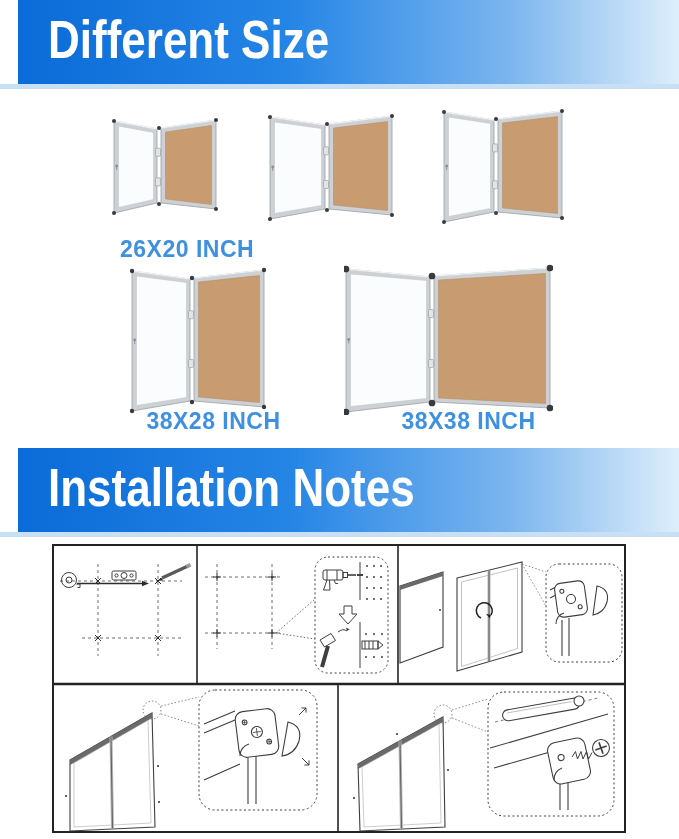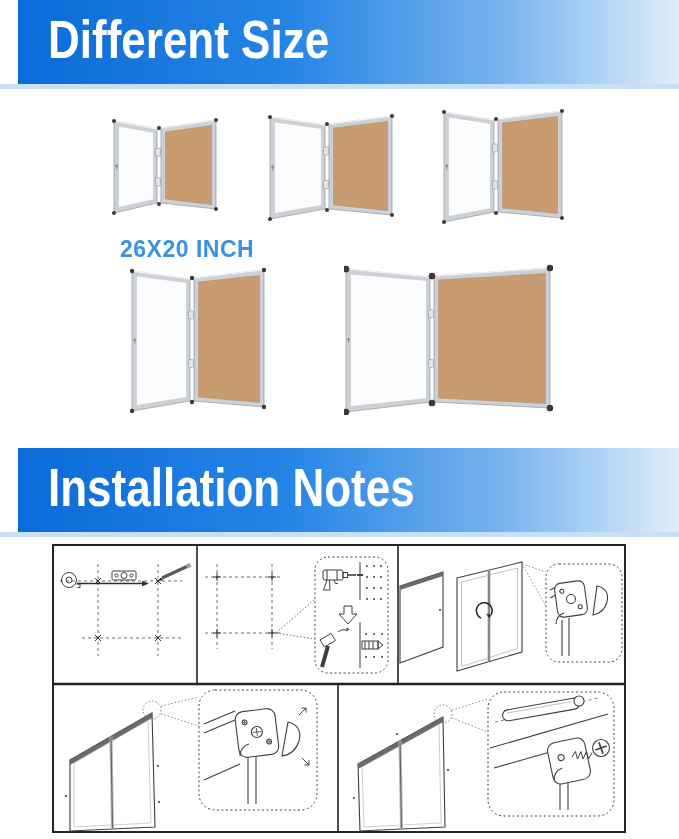--- a/index.html
+++ b/index.html
@@ -105,20 +105,21 @@
         <polygon points="68.5,16 129.5,9.5 129.5,136.5 68.5,131" style="fill:#c89c70;stroke:#b08a5e;stroke-width:0.5"></polygon>
         <rect x="58.5" y="44.72" width="5" height="8" rx="1" fill="#e2e4e6" stroke="#8f959a" stroke-width="0.6"></rect>
         <rect x="58.5" y="93.52000000000001" width="5" height="8" rx="1" fill="#e2e4e6" stroke="#8f959a" stroke-width="0.6"></rect>
         <circle cx="2" cy="5" r="2.192" fill="#3a3a3e"></circle>
         <circle cx="2" cy="145" r="2.192" fill="#3a3a3e"></circle>
         <circle cx="134" cy="4" r="2.192" fill="#3a3a3e"></circle>
         <circle cx="134" cy="141" r="2.192" fill="#3a3a3e"></circle>
         <circle cx="62" cy="12" r="2.192" fill="#3a3a3e"></circle>
         <circle cx="62" cy="136" r="2.192" fill="#3a3a3e"></circle>
       </svg>
+    <figcaption class="size-caption" style="top:142px;transform:translateX(7px)">38X28 INCH</figcaption>
   </figure>
 
   <figure class="board-figure" style="left:344px;top:264px">
     <svg class="board-svg" viewBox="0 0 209 151" width="209" height="151">
         <polygon points="2,5 86,13 86,138 2,148" style="fill:#cdd1d5;stroke:#9ba1a6;stroke-width:0.8"></polygon>
         <line x1="2" y1="5" x2="86" y2="13" stroke="#eef0f2" stroke-width="1.4"></line>
         <polygon points="6.5,10 82.5,16.5 82.5,134.5 6.5,142.5" style="fill:#fbfcfd;stroke:#c2c7cb;stroke-width:0.6"></polygon>
         <circle cx="4.7" cy="75.5" r="1.4" fill="#8a9096"></circle>
         <line x1="4.7" y1="76.5" x2="4.7" y2="79.5" stroke="#8a9096" stroke-width="0.9"></line>
         <polygon points="90,12 206,4 206,144 90,138" style="fill:#cdd1d5;stroke:#9ba1a6;stroke-width:0.8"></polygon>
@@ -126,20 +127,21 @@
         <polygon points="94.5,16 201.5,9.5 201.5,139.5 94.5,134" style="fill:#c89c70;stroke:#b08a5e;stroke-width:0.5"></polygon>
         <rect x="84.5" y="45.5" width="5" height="8" rx="1" fill="#e2e4e6" stroke="#8f959a" stroke-width="0.6"></rect>
         <rect x="84.5" y="95.5" width="5" height="8" rx="1" fill="#e2e4e6" stroke="#8f959a" stroke-width="0.6"></rect>
         <circle cx="2" cy="5" r="3.344" fill="#3a3a3e"></circle>
         <circle cx="2" cy="148" r="3.344" fill="#3a3a3e"></circle>
         <circle cx="206" cy="4" r="3.344" fill="#3a3a3e"></circle>
         <circle cx="206" cy="144" r="3.344" fill="#3a3a3e"></circle>
         <circle cx="88" cy="12" r="3.344" fill="#3a3a3e"></circle>
         <circle cx="88" cy="139" r="3.344" fill="#3a3a3e"></circle>
       </svg>
+    <figcaption class="size-caption" style="top:144px;transform:translateX(12px)">38X38 INCH</figcaption>
   </figure>
 
   <header class="banner" style="top:448px">
     <h1 class="banner-title">Installation Notes</h1>
   </header>
   <div class="banner-underline" style="top:532px"></div>
 
   <div class="install-wrap">
     <svg width="574" height="289" viewBox="0 0 574 289">
       <rect x="1" y="1" width="572" height="287" fill="#fff" stroke="#232323" stroke-width="2"></rect>

